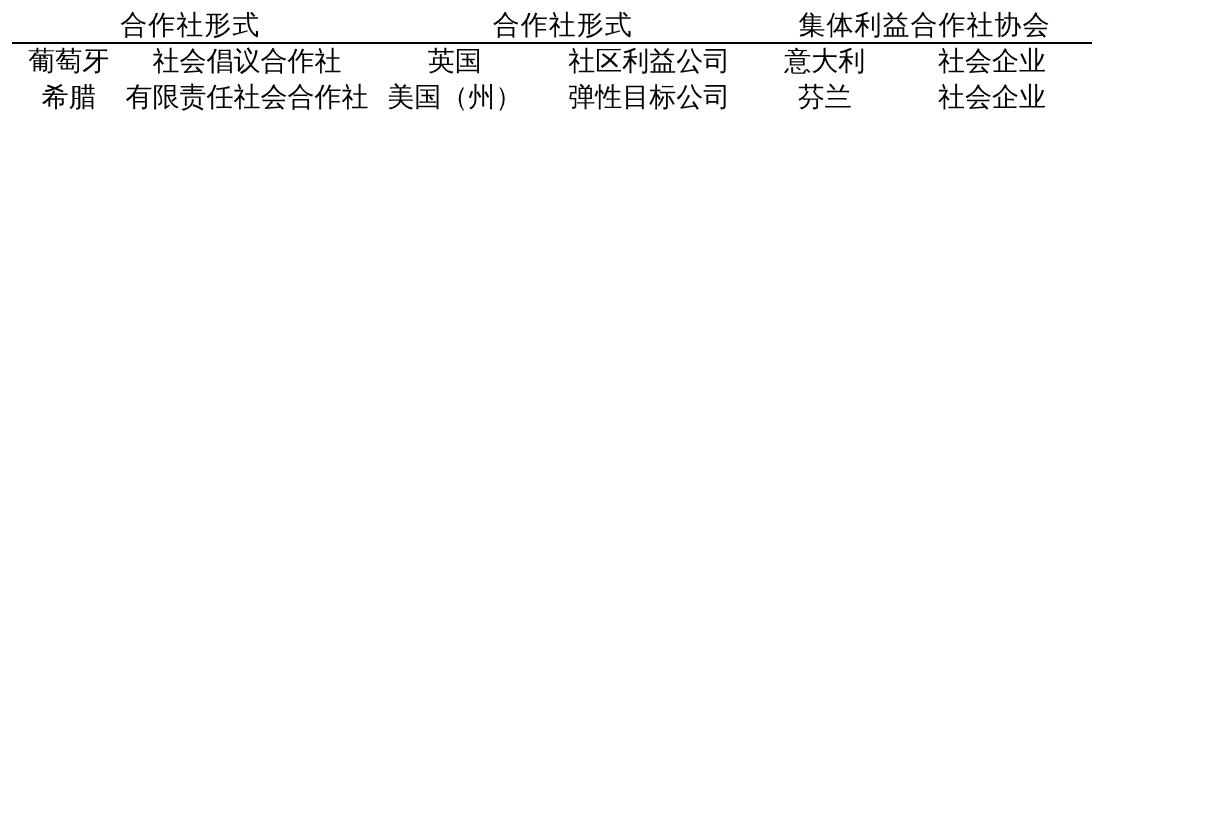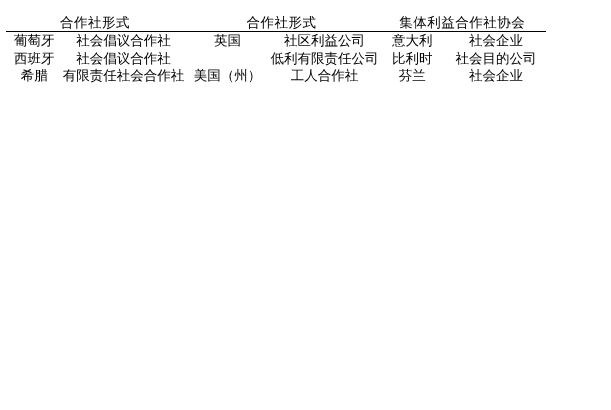--- a/index.html
+++ b/index.html
@@ -12,21 +12,21 @@
     height: 410px;
     font-family: "Liberation Serif", "DejaVu Serif", serif;
     color: #000000;
     overflow: hidden;
   }
   .sheet {
     position: relative;
     width: 552px;
     height: 410px;
     box-sizing: border-box;
-    padding: 14px 6px;
+    padding: 4px 6px;
   }
   table.matrix {
     width: 100%;
     border-collapse: collapse;
     table-layout: fixed;
     font-size: 13.5px;
   }
   table.matrix td,
   table.matrix th {
     padding: 0;
@@ -92,30 +92,22 @@
     <tbody>
       <tr>
         <td class="cell-name">葡萄牙</td>
         <td class="cell-form">社会倡议合作社</td>
         <td class="cell-name">英国</td>
         <td class="cell-form">社区利益公司</td>
         <td class="cell-name">意大利</td>
         <td class="cell-form">社会企业</td>
       </tr>
       <tr>
-        <td class="cell-name">西班牙</td>
-        <td class="cell-form">社会倡议合作社</td>
-        <td class="cell-name"></td>
-        <td class="cell-form">低利有限责任公司</td>
-        <td class="cell-name">比利时</td>
-        <td class="cell-form">社会目的公司</td>
-      </tr>
-      <tr>
         <td class="cell-name">希腊</td>
         <td class="cell-form">有限责任社会合作社</td>
         <td class="cell-name">美国（州）</td>
-        <td class="cell-form">工人合作社</td>
+        <td class="cell-form">弹性目标公司</td>
         <td class="cell-name">芬兰</td>
         <td class="cell-form">社会企业</td>
       </tr>
     </tbody>
   </table>
 </div>
 
 </body></html>

